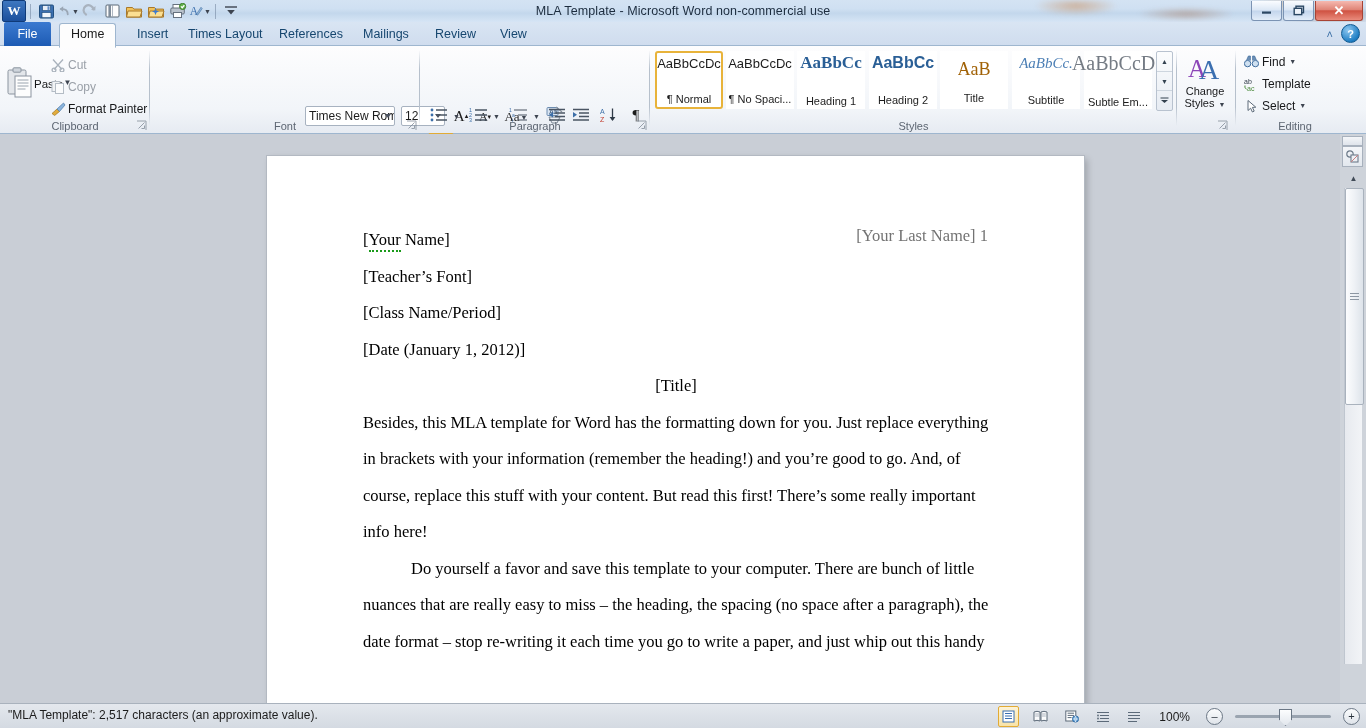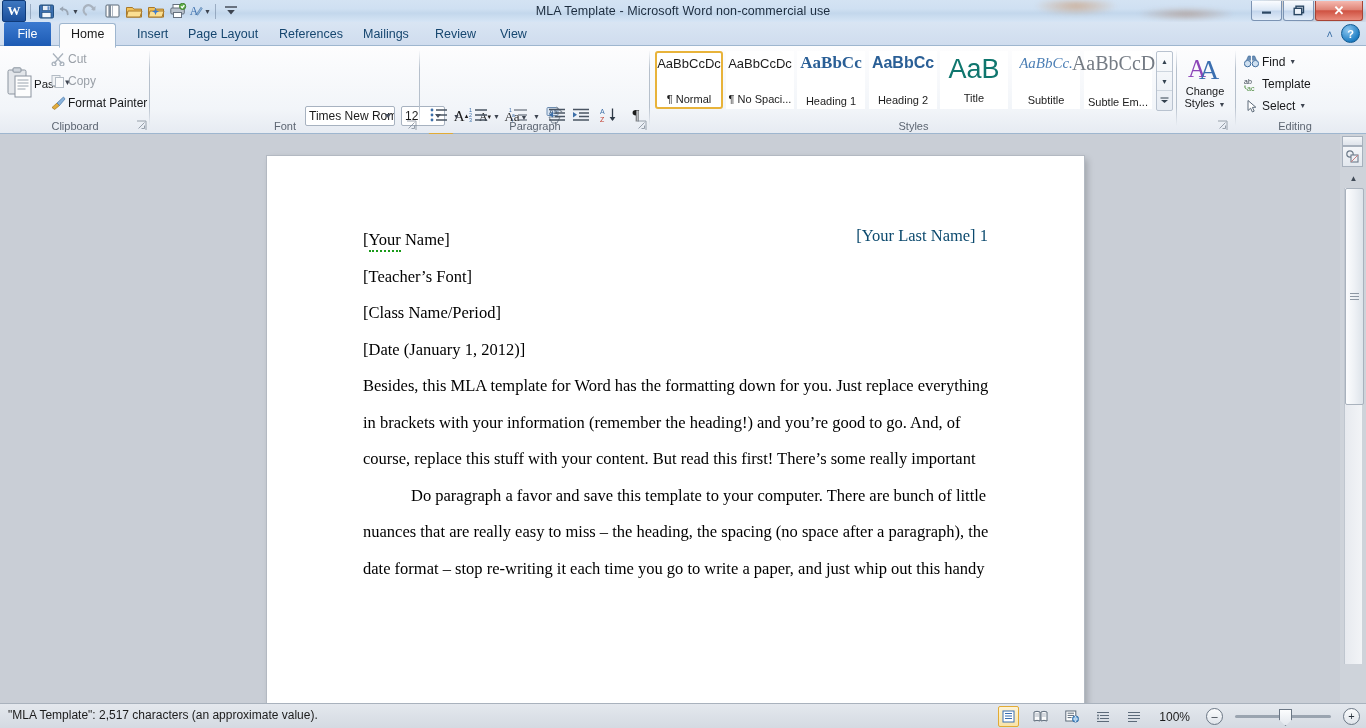--- a/index.html
+++ b/index.html
@@ -126,21 +126,21 @@
 
   
   .paste-btn {
     position: absolute; left: 6px; top: 4px; width: 40px; height: 62px;
     display: flex; flex-direction: row; align-items: center; padding-top: 2px;
   }
   .clip-icon { width: 28px; height: 32px; }
   .paste-label { font-size: 11.5px; color: #17181a; margin-top: 1px; }
   .mini-caret { font-size: 8px; color: #3d4450; line-height: 6px; }
   .cb-item {
-    position: absolute; left: 48px; height: 20px; display: flex; align-items: flex-start;
+    position: absolute; left: 48px; height: 20px; display: flex; align-items: flex-end;
     font-size: 12px; color: #9aa0a8;
   }
   .cb-item.enabled { color: #17181a; }
   .cb-item .ci { width: 20px; display:flex; align-items:center; justify-content:center; }
 
   
   .fontname {
     position: absolute; left: 155px; top: 60px; width: 90px; height: 20px;
     border: 1px solid #a7b2c0; background: #fff; border-radius: 2px;
     font-size: 12px; line-height: 19px; padding-left: 3px; box-sizing: border-box;
@@ -200,21 +200,21 @@
   .page {
     position: absolute; left: 267px; top: 22px; width: 817px; height: 600px;
     background: #fff; box-shadow: 0 0 0 1px #b3b9c2, 3px 3px 7px rgba(0,0,0,.22);
   }
   .doc {
     position: absolute; left: 96px; top: 66px; width: 626px;
     font-family: "Liberation Serif", "DejaVu Serif", serif;
     font-size: 16.5px; color: #000;
   }
   .hdr-right {
-    position: absolute; right: 96px; top: 70px; color: #0c4a6e; font-size: 16.5px;
+    position: absolute; right: 96px; top: 70px; color: #737373; font-size: 16.5px;
     font-family: "Liberation Serif", "DejaVu Serif", serif;
   }
   .dline { line-height: 36.5px; white-space: nowrap; }
   .spellword {
     border-bottom: 2px dotted #1a9a1a;
     padding-bottom: 1px;
   }
   .dtitle { text-align: center; line-height: 36.5px; }
   .dpara { line-height: 36.6px; text-indent: 48px; }
   .dpara.noind { text-indent: 0; }
@@ -375,21 +375,21 @@
         </svg>
       </div>
       <div class="wc close">✕</div>
     </div>
   </div>
 
   <div class="tabstrip">
     <div class="tab file" style="left:4px;width:47px;text-align:center;padding:0">File</div>
     <div class="tab active" style="left:59px">Home</div>
     <div class="tab" style="left:126px">Insert</div>
-    <div class="tab" style="left:177px">Page Layout</div>
+    <div class="tab" style="left:177px">Times Layout</div>
     <div class="tab" style="left:268px">References</div>
     <div class="tab" style="left:352px">Mailings</div>
     <div class="tab" style="left:424px">Review</div>
     <div class="tab" style="left:489px">View</div>
   </div>
 
   <div class="helpicons">
     <span class="chevup">˄</span>
     <span class="helpq">?</span>
   </div>
@@ -679,21 +679,21 @@
       </div>
       <div class="stylebox" style="left:147px">
         <span class="style-preview" style="font-family:'Liberation Serif',serif;font-weight:bold;color:#2a5f96;font-size:17px">AaBbCс</span>
         <span class="style-name">Heading 1</span>
       </div>
       <div class="stylebox" style="left:219px">
         <span class="style-preview" style="font-family:'Liberation Sans',sans-serif;font-weight:bold;color:#2a5f96;font-size:16px">AaBbCc</span>
         <span class="style-name">Heading 2</span>
       </div>
       <div class="stylebox" style="left:290px">
-        <span class="style-preview" style="font-family:Liberation Sans, sans-serif;font-size:27px;color:#0f766e;line-height:26px">AaB</span>
+        <span class="style-preview" style="font-family:Liberation Serif, serif;font-size:18px;color:#a16207;line-height:26px">AaB</span>
         <span class="style-name" style="margin-top:10px">Title</span>
       </div>
       <div class="stylebox" style="left:362px">
         <span class="style-preview" style="font-family:'Liberation Serif',serif;font-style:italic;color:#4c7fb5;font-size:15px">AaBbCc.</span>
         <span class="style-name">Subtitle</span>
       </div>
       <div class="stylebox" style="left:434px">
         <span class="style-preview" style="font-family:'Liberation Serif',serif;color:#747b84;font-size:20px">AaBbCcDс</span>
         <span class="style-name">Subtle Em...</span>
       </div>
@@ -774,29 +774,31 @@
     <div class="page">
 
       <div class="hdr-right">[Your Last Name] 1</div>
 
       <div class="doc">
         <div class="dline">[<span class="spellword">Your</span> Name]</div>
         <div class="dline">[Teacher’s Font]</div>
         <div class="dline">[Class Name/Period]</div>
         <div class="dline">[Date (January 1, 2012)]</div>
 
+        <div class="dtitle">[Title]</div>
 
         <div>
           <div class="dpara noind">Besides, this MLA template for Word has the formatting down for you. Just replace everything</div>
           <div class="dpara noind">in brackets with your information (remember the heading!) and you’re good to go. And, of</div>
           <div class="dpara noind">course, replace this stuff with your content. But read this first! There’s some really important</div>
+          <div class="dpara noind">info here!</div>
         </div>
 
         <div>
-          <div class="dpara">Do paragraph a favor and save this template to your computer. There are bunch of little</div>
+          <div class="dpara">Do yourself a favor and save this template to your computer. There are bunch of little</div>
           <div class="dpara noind">nuances that are really easy to miss – the heading, the spacing (no space after a paragraph), the</div>
           <div class="dpara noind">date format – stop re-writing it each time you go to write a paper, and just whip out this handy</div>
         </div>
       </div>
     </div>
   </div>
 
   <div class="rail">
     <div class="rail-split"></div>
     <div class="rail-obj">

